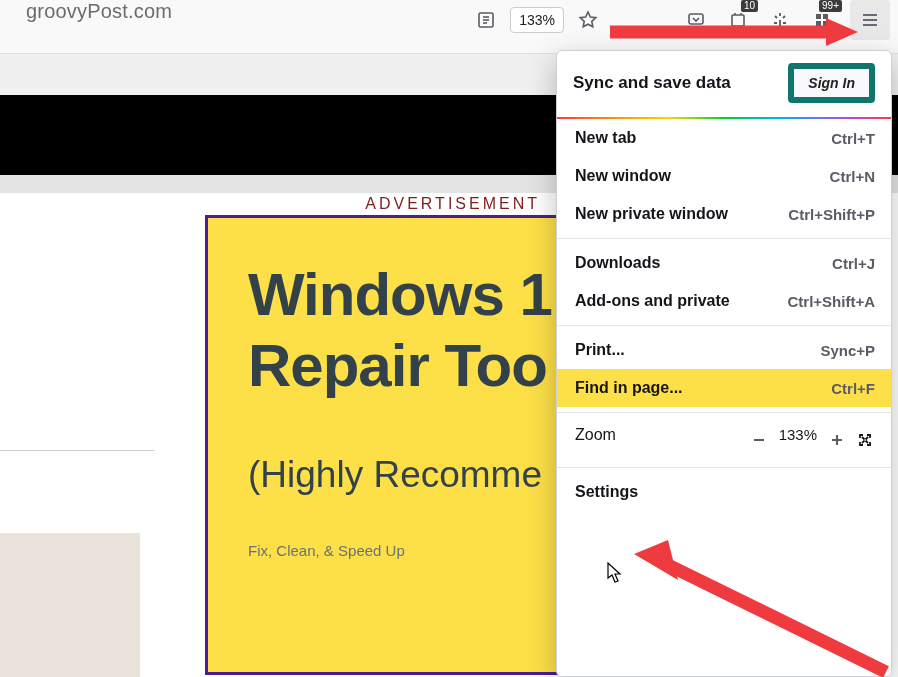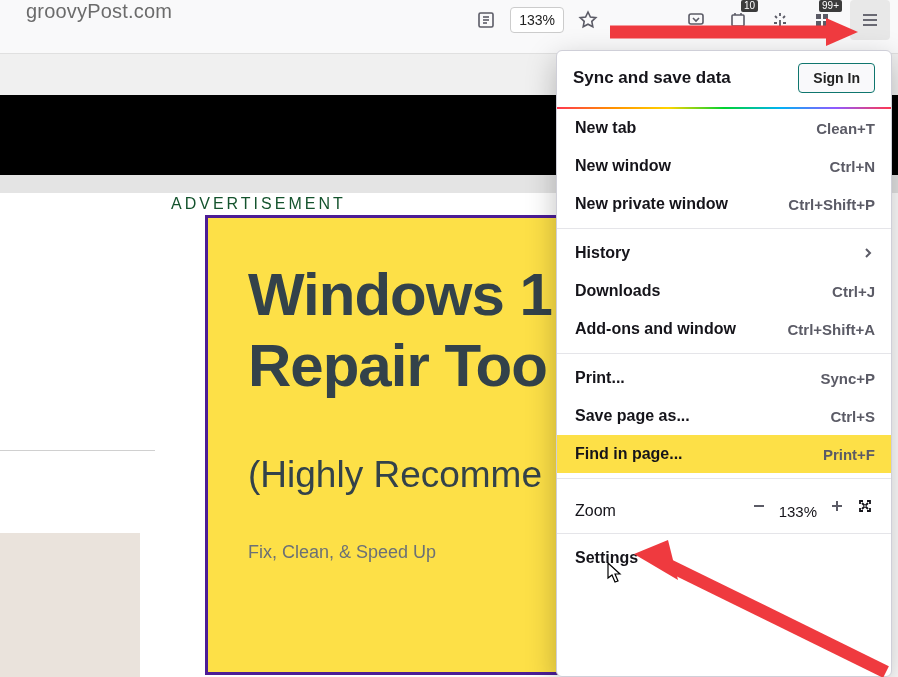--- a/index.html
+++ b/index.html
@@ -50,36 +50,36 @@
   top: 95px; left: 0;
   width: 100%; height: 80px;
   background: #000;
 }
 
 .stripe { position:absolute; top:175px; left:0; width:100%; height:18px; background:#e4e4e4; }
 .content-bg { position:absolute; top:193px; left:0; width:100%; height:484px; background:#fff; }
 
 .ad-label {
   position: absolute;
-  top: 195px; left: 171px; width: 360px;
-  text-align: left; color: #14532d; font-size: 16px;
+  top: 195px; left: 180px; width: 360px;
+  text-align: right; color: #7f1d1d; font-size: 16px;
   letter-spacing: 3px;
 }
 
 .article-card {
   position: absolute;
   top: 215px; left: 205px;
   width: 680px; height: 460px;
   background: #fde047;
   border: 3px solid #4c1d95;
 }
 .article-inner { padding: 42px 40px 0 40px; }
 .article-title { font-size: 60px; font-weight: 700; color: #33424a; line-height: 1.18; letter-spacing: -1px; }
 .article-sub { margin-top: 52px; font-size: 37px; font-weight: 400; color: #33424a; }
-.article-body { margin-top: 46px; font-size: 18px; color: #6b7076; }
+.article-body { margin-top: 46px; font-size: 15px; color: #6b7076; }
 
 .thumb { position:absolute; top:533px; left:0; width:140px; height:144px; background:#eae3dc; }
 
 .left-divider { position:absolute; top:450px; left:0; width:155px; height:1px; background:#d0d0d0; }
 
 
 .menu {
   position: absolute;
   top: 50px; right: 6px;
   width: 336px;
@@ -91,42 +91,42 @@
   z-index: 50;
   overflow: hidden;
 }
 .menu-header {
   display: flex; align-items: center; justify-content: space-between;
   padding: 12px 16px 14px 16px;
   gap: 36px;
 }
 .menu-header-title { font-size: 17px; font-weight: 700; color: #15141a; }
 .signin-btn {
-  border: 1px solid #0f766e; background: #f9f9fb;
+  border: 6px solid #0f766e; background: #f9f9fb;
   border-radius: 4px; padding: 6px 14px; font-size: 14px;
-  font-weight: 600; color: #222;
+  font-weight: 600; color: #222; font-style: italic;
 }
 .rainbow {
   height: 2px;
   background: linear-gradient(90deg,#ff3750,#ff9100,#ffd400,#00d230,#00b3f4,#9059ff,#ff3750);
 }
 
 .menu-item {
   display: flex; align-items: center; justify-content: space-between;
   padding: 10px 16px 10px 18px;
   font-size: 16px; color: #15141a; cursor: pointer; font-weight: bold;
 }
 .menu-item.highlighted { background: #fde047; }
 .menu-shortcut { color: #5b5b66; font-size: 15px; }
 .menu-sep { height:1px; background:#e5e5e9; margin: 5px 0; }
 
 .menu-chevron { color:#5b5b66; }
 
 .zoom-row {
-  display: flex; align-items: flex-end;
+  display: flex; align-items: flex-start;
   padding: 8px 12px 8px 18px;
   font-size: 16px; color: #15141a;
 }
 .zoom-row .lbl { flex:1; }
 .zoom-ctl { width:28px; height:28px; display:flex; align-items:center; justify-content:center; color:#5b5b66; }
 .zoom-pct { font-size:15px; color:#15141a; padding:0 6px; }
 
 
 .arrow1 {
   position: absolute;
@@ -226,59 +226,47 @@
 
 <div class="menu">
   <div class="menu-header">
     <span class="menu-header-title">Sync and save data</span>
     <button class="signin-btn">Sign In</button>
   </div>
   <div class="rainbow"></div>
 
   <div class="menu-item">
     <span>New tab</span>
-    <span class="menu-shortcut">Clean+T</span>
+    <span class="menu-shortcut">Ctrl+T</span>
   </div>
   <div class="menu-item">
     <span>New window</span>
     <span class="menu-shortcut">Ctrl+N</span>
   </div>
   <div class="menu-item">
     <span>New private window</span>
     <span class="menu-shortcut">Ctrl+Shift+P</span>
   </div>
   <div class="menu-sep"></div>
   <div class="menu-item">
-    <span>History</span>
-    <span class="menu-chevron">
-      <svg width="14" height="14" viewBox="0 0 14 14" fill="none" stroke="#5b5b66" stroke-width="2">
-          <path d="M5 3l4 4-4 4"></path>
-        </svg>
-    </span>
-  </div>
-  <div class="menu-item">
     <span>Downloads</span>
     <span class="menu-shortcut">Ctrl+J</span>
   </div>
   <div class="menu-item">
-    <span>Add-ons and window</span>
+    <span>Add-ons and private</span>
     <span class="menu-shortcut">Ctrl+Shift+A</span>
   </div>
   <div class="menu-sep"></div>
   <div class="menu-item">
     <span>Print...</span>
     <span class="menu-shortcut">Sync+P</span>
   </div>
-  <div class="menu-item">
-    <span>Save page as...</span>
-    <span class="menu-shortcut">Ctrl+S</span>
-  </div>
   <div class="menu-item highlighted">
     <span>Find in page...</span>
-    <span class="menu-shortcut">Print+F</span>
+    <span class="menu-shortcut">Ctrl+F</span>
   </div>
   <div class="menu-sep"></div>
   <div class="zoom-row">
     <span class="lbl">Zoom</span>
     <span class="zoom-ctl">
       <svg width="14" height="14" viewBox="0 0 14 14" stroke="#5b5b66" stroke-width="2">
           <line x1="2" y1="7" x2="12" y2="7"></line>
         </svg>
     </span>
     <span class="zoom-pct">133%</span>

